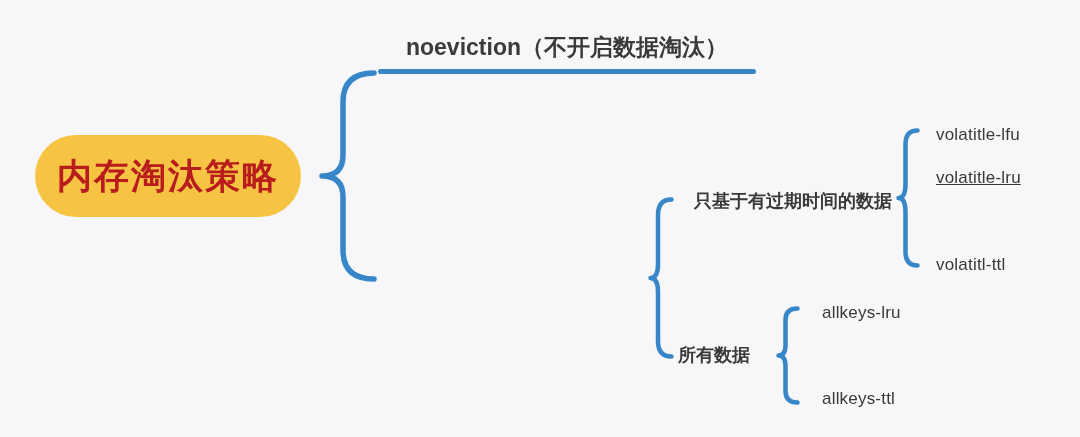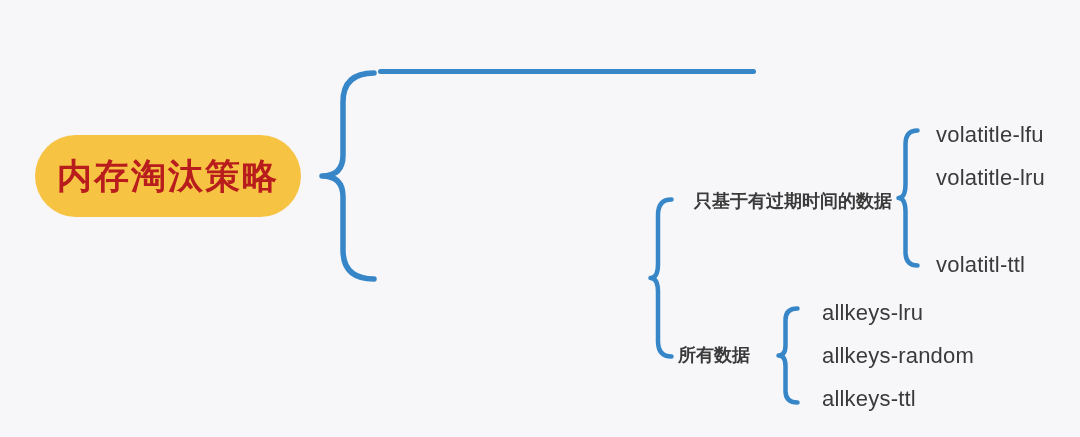--- a/index.html
+++ b/index.html
@@ -54,43 +54,44 @@
   }
   .subnode{
     position:absolute;height:24px;line-height:24px;
     font-size:18px;font-weight:600;color:var(--text-dark);
     white-space:nowrap;
   }
   .sub-expiry{left:694px;top:189px;}
   .sub-all{left:678px;top:343px;}
   .leaf{
     position:absolute;height:22px;line-height:22px;
-    font-size:22px;font-weight:500;color:var(--text-dark);
+    font-size:17px;font-weight:500;color:var(--text-dark);
     white-space:nowrap;letter-spacing:0.2px;
   }
   .lf-1{left:936px;top:124px;}
-  .lf-2{left:936px;top:167px;}
+  .lf-2{left:936px;top:167px;text-decoration:underline;}
   .lf-3{left:936px;top:211px;}
   .lf-4{left:936px;top:254px;}
   .lf-5{left:822px;top:302px;}
   .lf-6{left:822px;top:345px;}
   .lf-7{left:822px;top:388px;}
 </style>
 </head>
 <body>
 
 <div class="stage">
 
   <div class="root-node">内存淘汰策略</div>
 
   <svg class="brace b1" width="58" height="212" viewBox="0 0 58 212">
     <path d="M 55 3 Q 24 3 24 32 L 24 85 Q 24 106 3 106 Q 24 106 24 127 L 24 180 Q 24 209 55 209" stroke-width="5.5"></path>
   </svg>
 
   <div class="branch branch-1">
+    <div class="branch-label">noeviction（不开启数据淘汰）</div>
     <div class="branch-line"></div>
   </div>
 
 
   <svg class="brace b2" width="26" height="162" viewBox="0 0 26 162">
     <path d="M 23.5 2.5 Q 10 2.5 10 18 L 10 67 Q 10 81 2.5 81 Q 10 81 10 95 L 10 144 Q 10 159.5 23.5 159.5" stroke-width="4.5"></path>
   </svg>
 
   <div class="subnode sub-expiry">只基于有过期时间的数据</div>
 
@@ -102,16 +103,15 @@
   <div class="leaf lf-2">volatitle-lru</div>
   <div class="leaf lf-4">volatitl-ttl</div>
 
   <div class="subnode sub-all">所有数据</div>
 
   <svg class="brace b4" width="24" height="99" viewBox="0 0 24 99">
     <path d="M 21.5 2.5 Q 9.5 2.5 9.5 14 L 9.5 39 Q 9.5 49.5 2.5 49.5 Q 9.5 49.5 9.5 60 L 9.5 85 Q 9.5 96.5 21.5 96.5" stroke-width="4.5"></path>
   </svg>
 
   <div class="leaf lf-5">allkeys-lru</div>
-  <div class="leaf lf-6">allkeys-random</div>
   <div class="leaf lf-7">allkeys-ttl</div>
 
 </div>
 
 </body></html>

